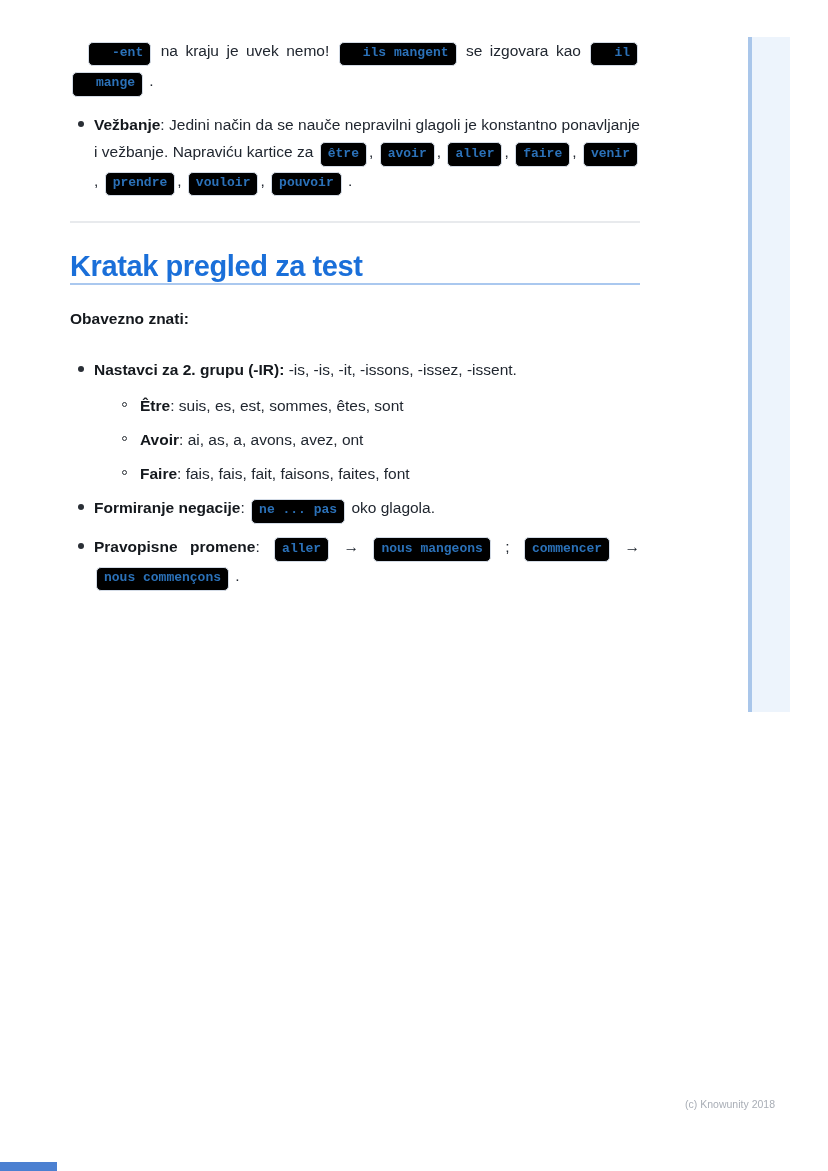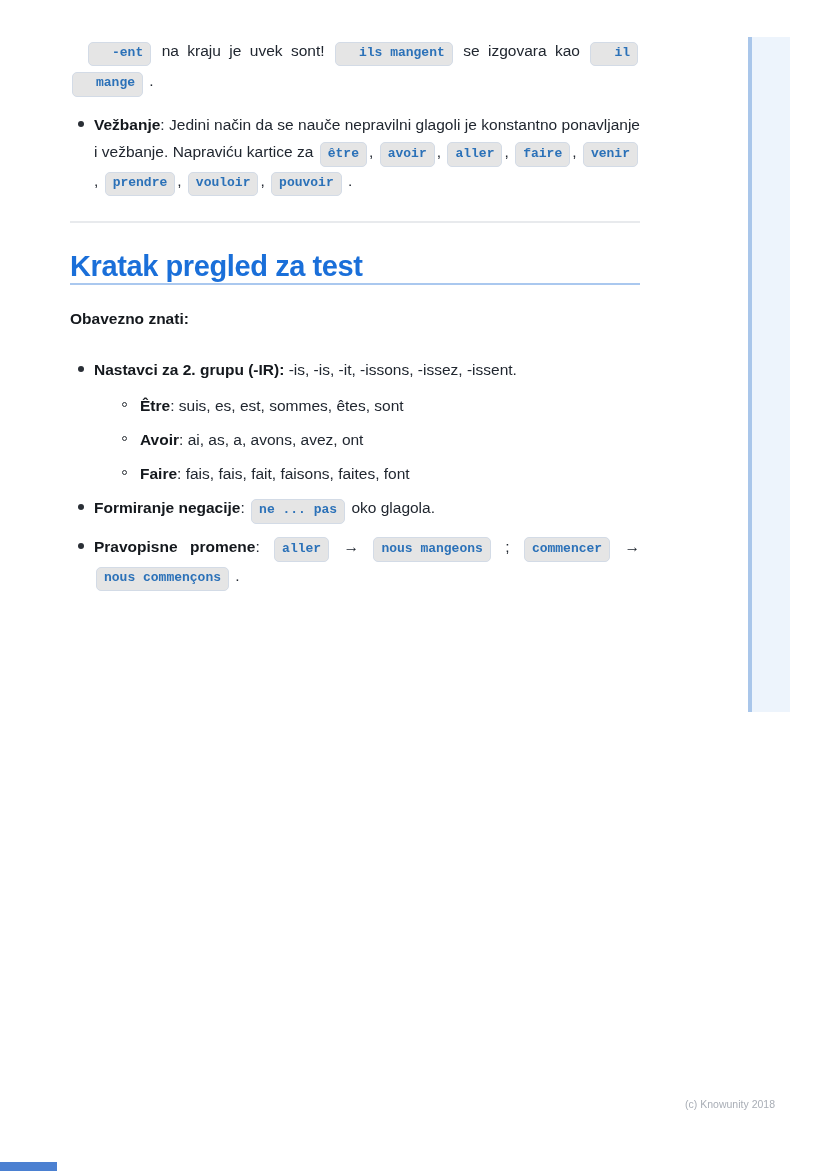--- a/index.html
+++ b/index.html
@@ -45,21 +45,21 @@
     border:1.5px solid #2a2f36;
     background:#ffffff;
   }
   .chip {
     display:inline-block;
     font-family:"Liberation Mono","DejaVu Sans Mono",monospace;
     font-size:13px;
     font-weight:bold;
     line-height:1.45;
     color:#2b71b8;
-    background:#e5e5e5;
+    background:#000000;
     border:1px solid #d3dbe6;
     border-radius:5px;
     padding:1.5px 7px 2.5px;
     margin:0 2px;
     white-space:nowrap;
     vertical-align:baseline;
   }
   .hr {
     border:none;
     border-top:2px solid #e8eaed;
@@ -93,21 +93,21 @@
     position:absolute;
     left:0; top:1162px;
     width:57px; height:9px;
     background:#4b80d1;
   }
 </style>
 </head>
 <body>
 
 <div class="content">
-    <div class="p cont"><span class="chip">-ent</span><span> na kraju je uvek sont! </span><span class="chip">ils mangent</span><span> se izgovara kao </span><span class="chip">il</span><span> </span><span class="chip">mange</span><span> .</span></div>
+    <div class="p cont"><span class="chip">-ent</span><span> na kraju je uvek nemo! </span><span class="chip">ils mangent</span><span> se izgovara kao </span><span class="chip">il</span><span> </span><span class="chip">mange</span><span> .</span></div>
     <div class="li"><span class="dot"></span><span class="li-body"><strong>Vežbanje</strong><span>: Jedini način da se nauče nepravilni glagoli je konstantno ponavljanje i vežbanje. Napraviću kartice za </span><span class="chip">être</span><span>, </span><span class="chip">avoir</span><span>, </span><span class="chip">aller</span><span>, </span><span class="chip">faire</span><span>, </span><span class="chip">venir</span><span>, </span><span class="chip">prendre</span><span>, </span><span class="chip">vouloir</span><span>, </span><span class="chip">pouvoir</span><span> .</span></span></div>
     <div class="hr"></div>
     <div class="h1"><span>Kratak pregled za test</span></div>
     <div class="p lead"><strong>Obavezno znati:</strong></div>
     <div class="li"><span class="dot"></span><span class="li-body"><strong>Nastavci za 2. grupu (-IR):</strong><span> -is, -is, -it, -issons, -issez, -issent.</span></span></div>
     <div class="li2"><span class="ring"></span><span class="li-body"><strong>Être</strong><span>: suis, es, est, sommes, êtes, sont</span></span></div>
     <div class="li2"><span class="ring"></span><span class="li-body"><strong>Avoir</strong><span>: ai, as, a, avons, avez, ont</span></span></div>
     <div class="li2 group-end"><span class="ring"></span><span class="li-body"><strong>Faire</strong><span>: fais, fais, fait, faisons, faites, font</span></span></div>
     <div class="li"><span class="dot"></span><span class="li-body"><strong>Formiranje negacije</strong><span>: </span><span class="chip">ne ... pas</span><span> oko glagola.</span></span></div>
     <div class="li"><span class="dot"></span><span class="li-body"><strong>Pravopisne promene</strong><span>: </span><span class="chip">aller</span><span> → </span><span class="chip">nous mangeons</span><span> ; </span><span class="chip">commencer</span><span> → </span><span class="chip">nous commençons</span><span> .</span></span></div>

